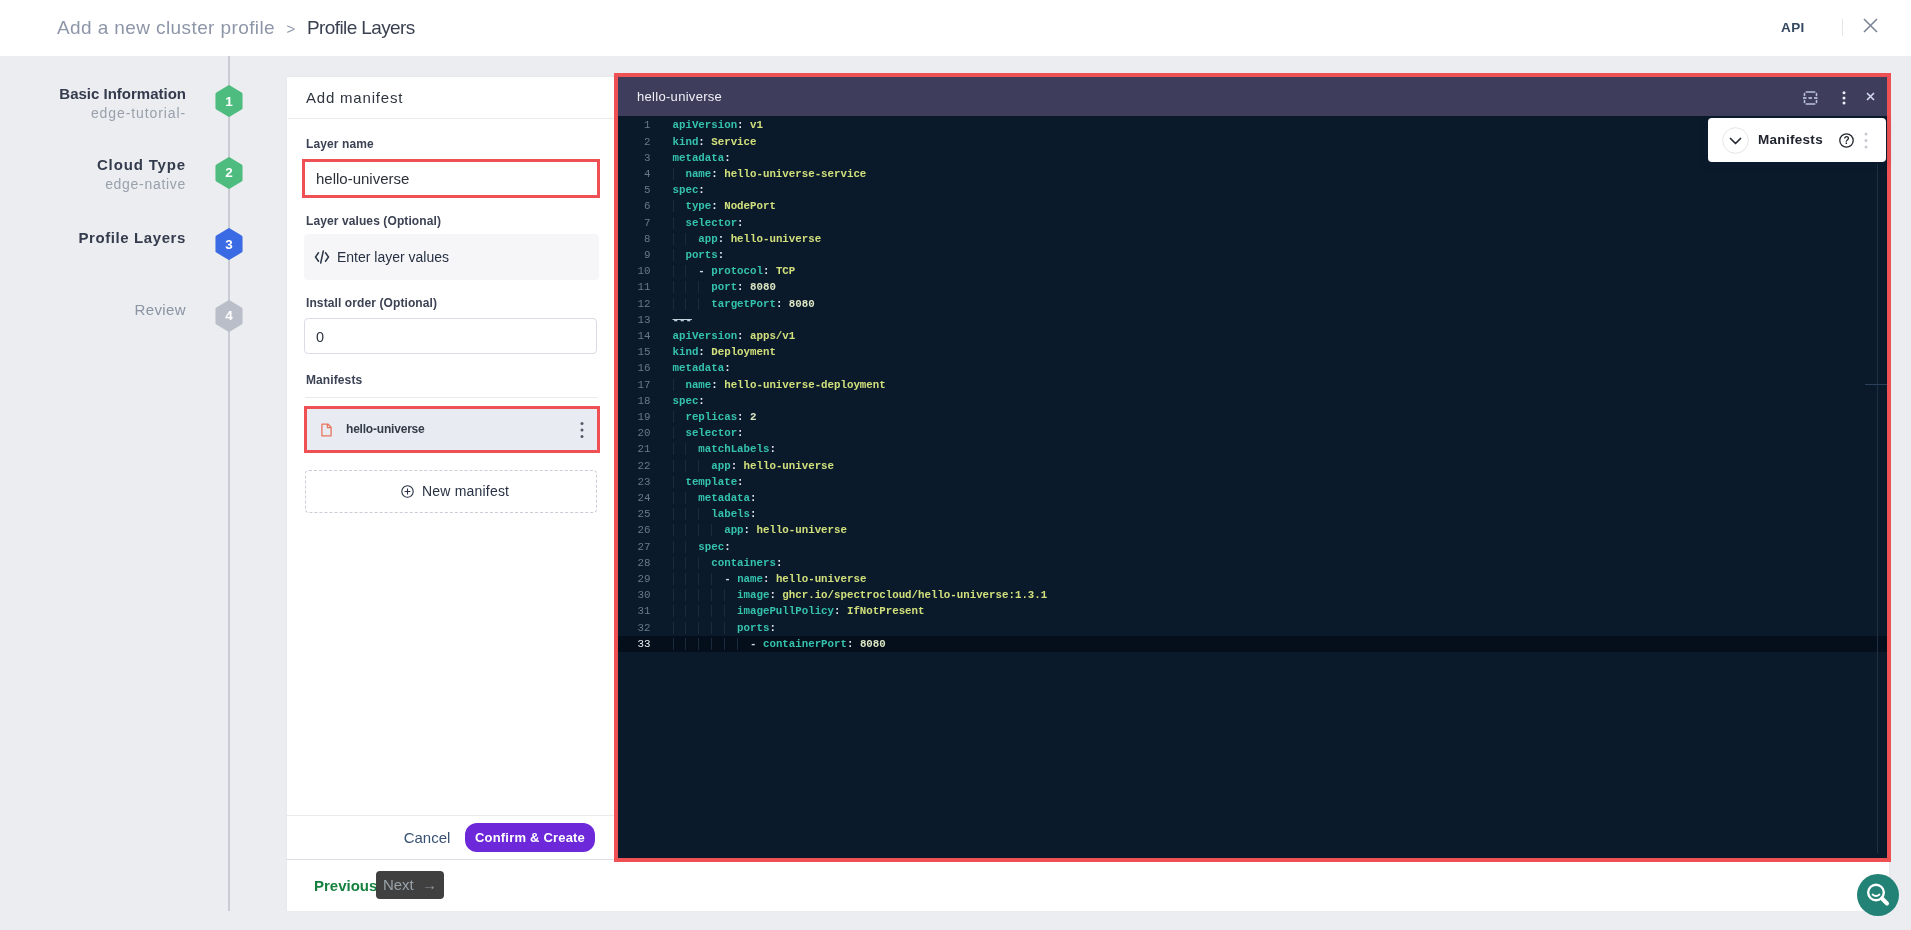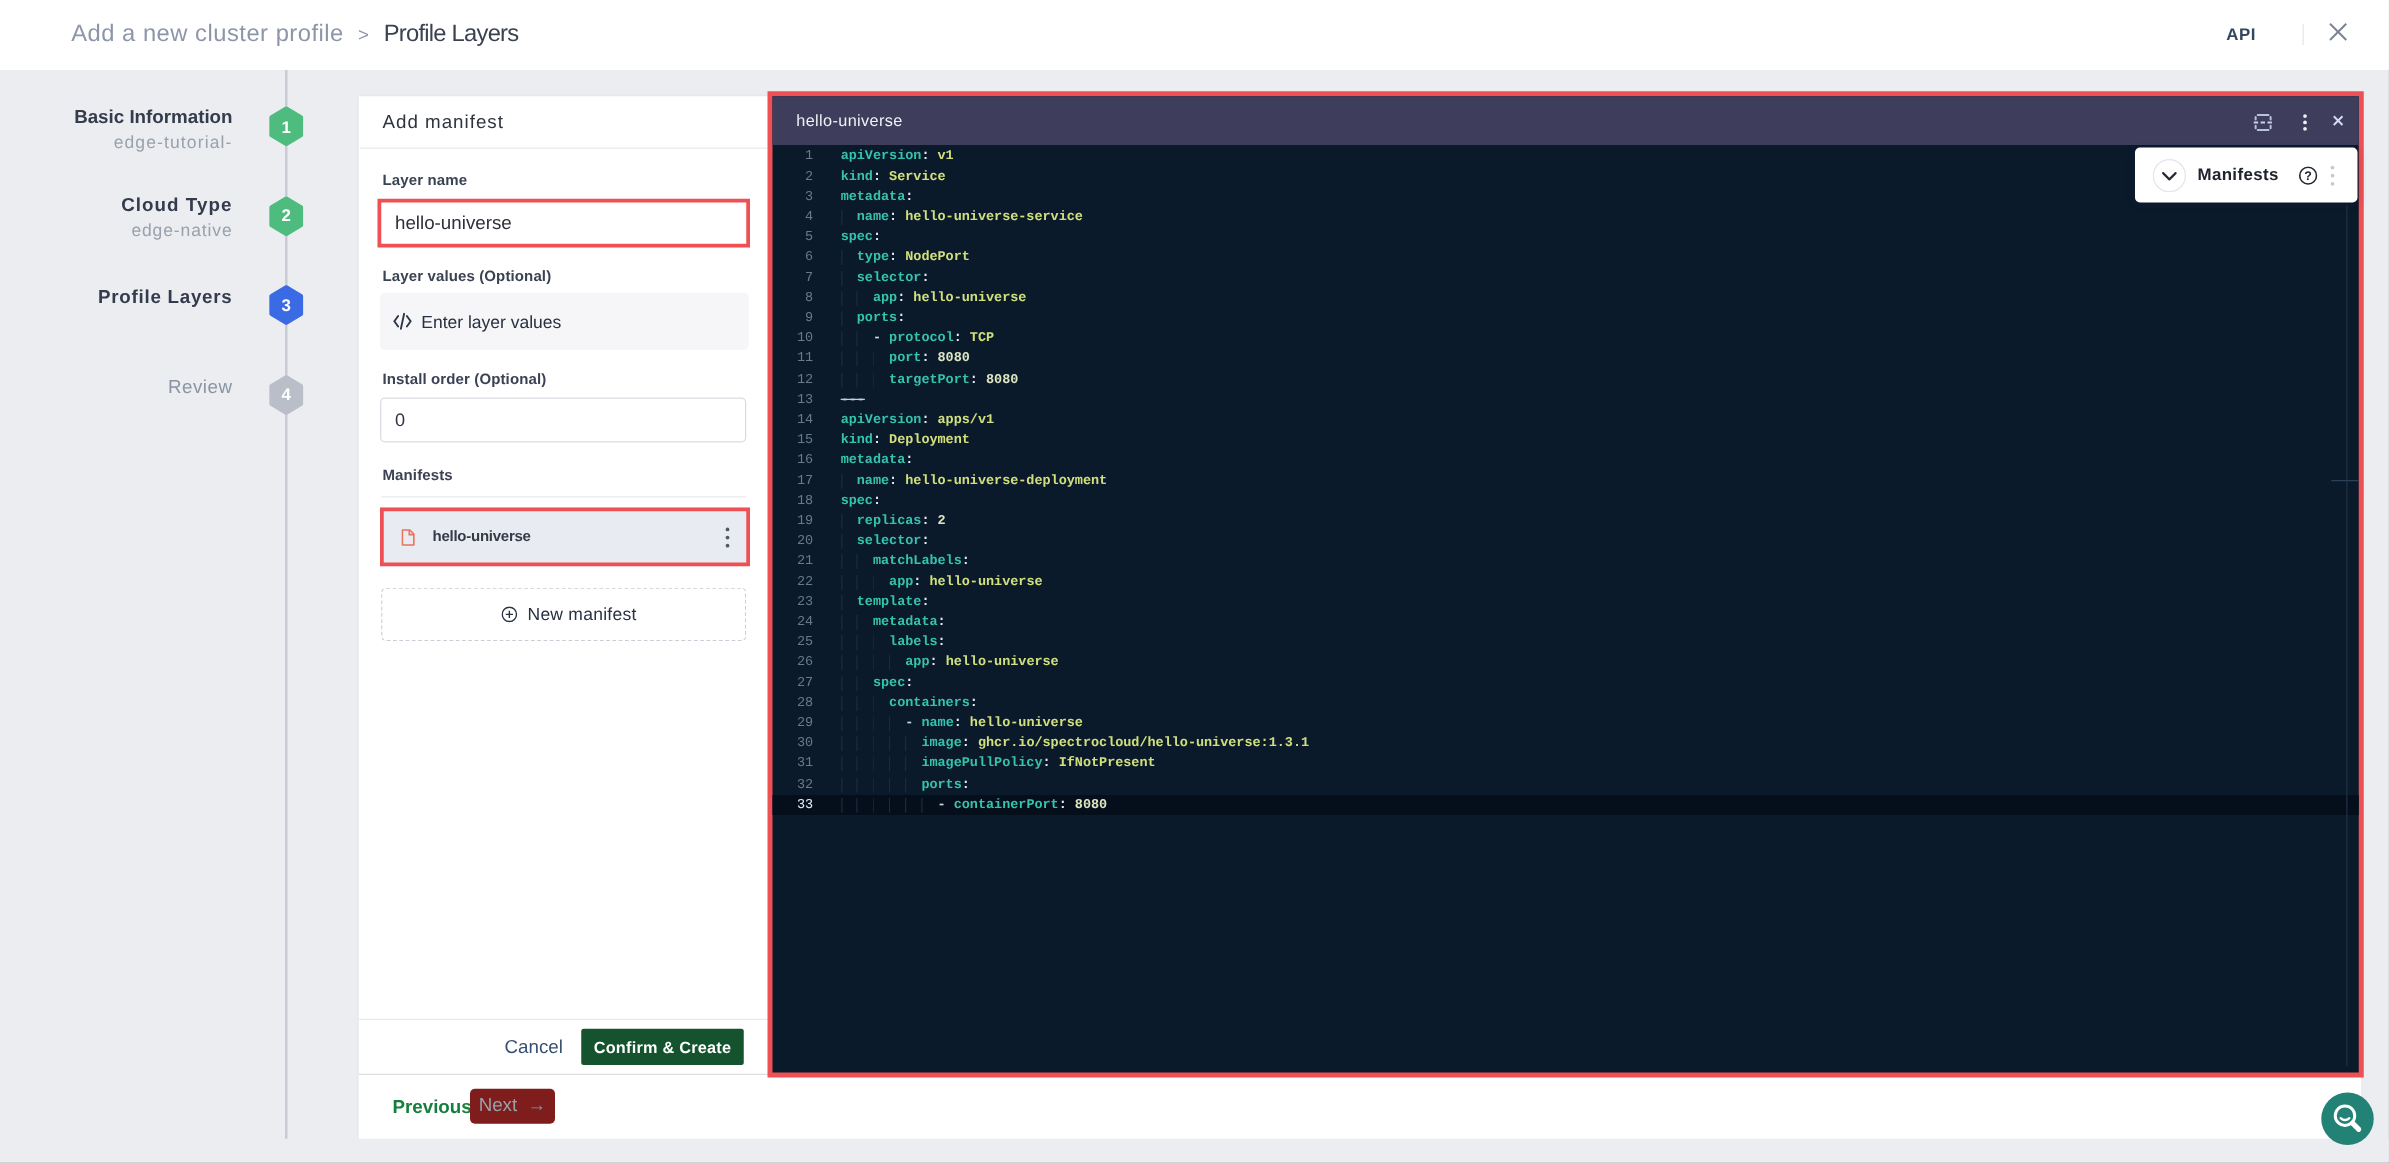--- a/index.html
+++ b/index.html
@@ -24,26 +24,26 @@
 #lvbox{left:304px;top:234px;width:295px;height:46px;background:#f6f6f8;border-radius:4px;}
 #lvbox span{position:absolute;left:33px;top:0;line-height:46px;font-size:14px;color:#273143;}
 #input2{left:304px;top:318px;width:293px;height:36px;border:1px solid #d9dce3;border-radius:4px;background:#fff;font-size:14.5px;color:#2e3542;line-height:36px;padding-left:11px;box-sizing:border-box;}
 #mandiv{left:305px;top:397px;width:292px;}
 #manitem{left:304px;top:406px;width:290px;height:41px;border:3px solid #ef5053;background:#e9ebf3;}
 #manitem .txt{position:absolute;left:39px;top:0;line-height:41px;font-size:12px;font-weight:bold;color:#333b47;letter-spacing:-.2px;}
 #newman{left:305px;top:470px;width:290px;height:41px;border:1px dashed #c9cdd5;border-radius:4px;}
 #newman span{font-size:14px;color:#273143;letter-spacing:.2px;}
 #btnrow-div{left:287px;top:815px;width:328px;}
 #cancel{left:402px;top:824px;width:50px;height:28px;line-height:28px;text-align:center;font-size:15px;color:#375071;}
-#confirm{left:465px;top:823px;width:130px;height:29px;background:#14532d;border-radius:2px;color:#fff;font-size:13px;font-weight:bold;text-align:center;line-height:29px;letter-spacing:.2px;}
+#confirm{left:465px;top:823px;width:130px;height:29px;background:#6d28d9;border-radius:12px;color:#fff;font-size:13px;font-weight:bold;text-align:center;line-height:29px;letter-spacing:.2px;}
 
 #footdiv{left:287px;top:859px;width:328px;background:#dcdee3;height:1px;}
 #footer{left:287px;top:860px;width:1601px;height:51px;background:#fff;}
 #prev{left:314px;top:860px;height:51px;line-height:51px;font-size:15px;color:#15803d;font-weight:bold;}
-#nextbtn{left:376px;top:871px;width:68px;height:28px;background:#7f1d1d;border-radius:4px;color:#99a1a9;font-size:15px;text-align:center;line-height:28px;}
+#nextbtn{left:376px;top:871px;width:68px;height:28px;background:#404040;border-radius:4px;color:#99a1a9;font-size:15px;text-align:center;line-height:28px;}
 #graybottom{left:0;top:911px;width:1911px;height:19px;background:#ebedf0;}
 
 #editor{left:614px;top:73px;width:1277px;height:789px;background:#ef5053;}
 #edinner{position:absolute;left:4px;top:4px;width:1269px;height:781px;background:#0a1a2b;}
 #edbar{position:absolute;left:0;top:0;width:1269px;height:39px;background:#3e3d5b;}
 #edtitle{position:absolute;left:19px;top:0;line-height:39px;font-size:13px;color:#f0f1f7;letter-spacing:.3px;}
 #curline{position:absolute;left:0;top:558.7px;width:1269px;height:16.2px;background:#050f1c;}
 #gutter{position:absolute;left:0;top:40.3px;width:32.5px;text-align:right;margin:0;font-family:"Liberation Mono",monospace;font-size:10.8px;line-height:16.2px;color:#68798b;}
 #code{position:absolute;left:54.5px;top:40.3px;margin:0;font-family:"Liberation Mono",monospace;font-size:10.78px;line-height:16.2px;color:#e8edf3;font-weight:bold;}
 #code k{color:#35c3ae;font-style:normal;}

